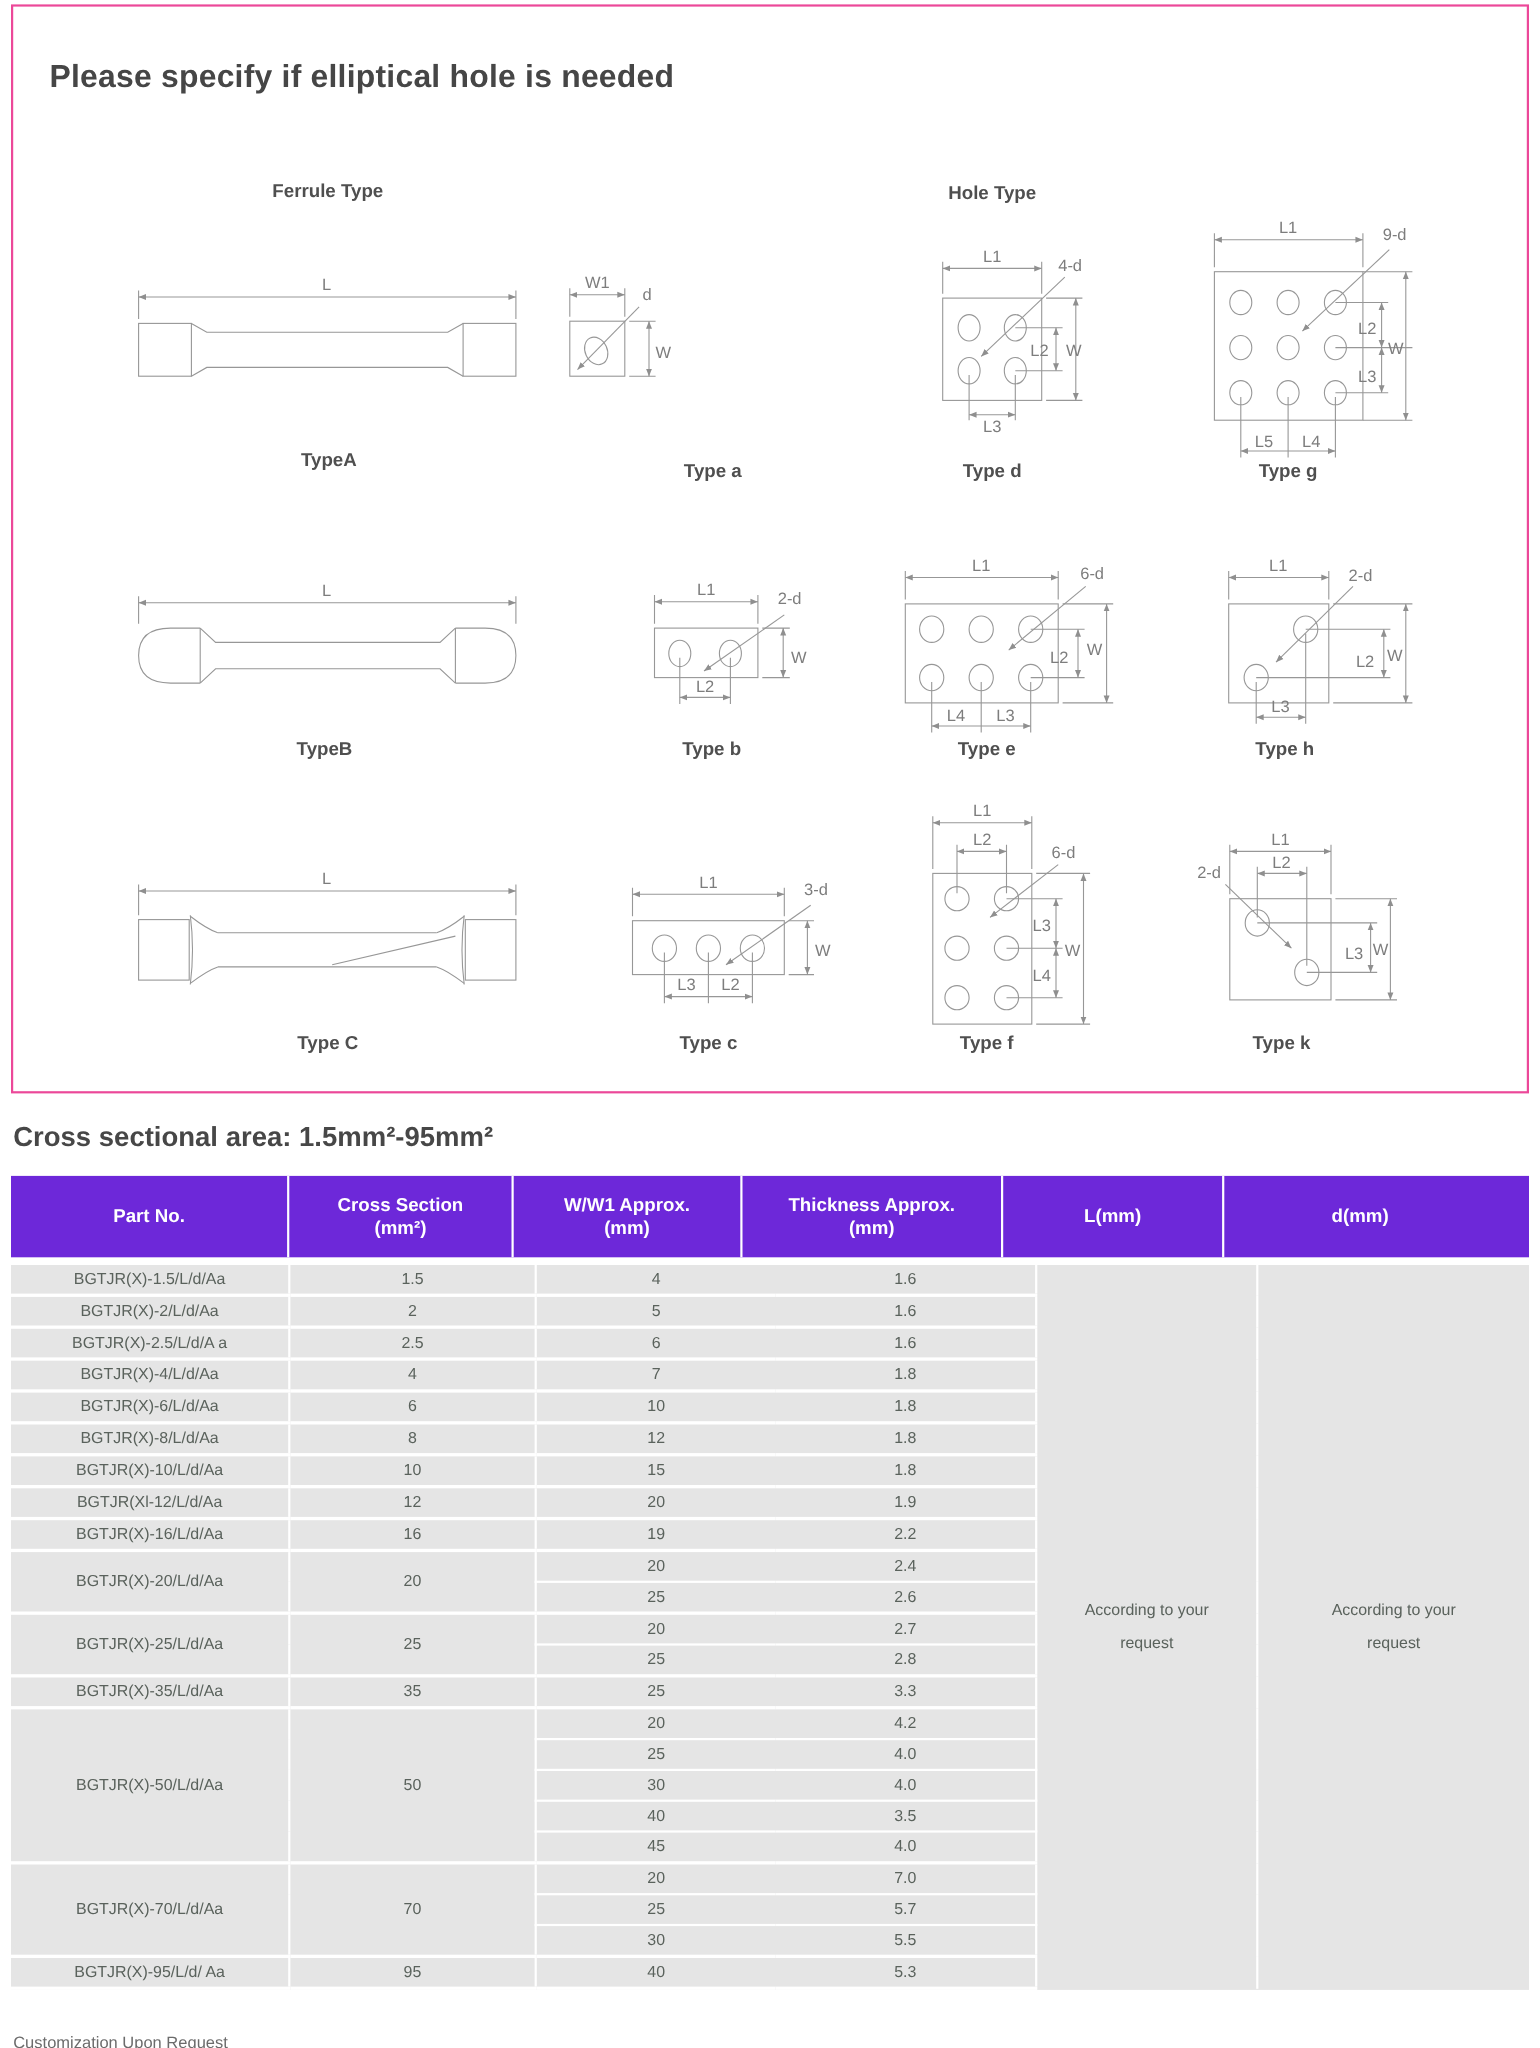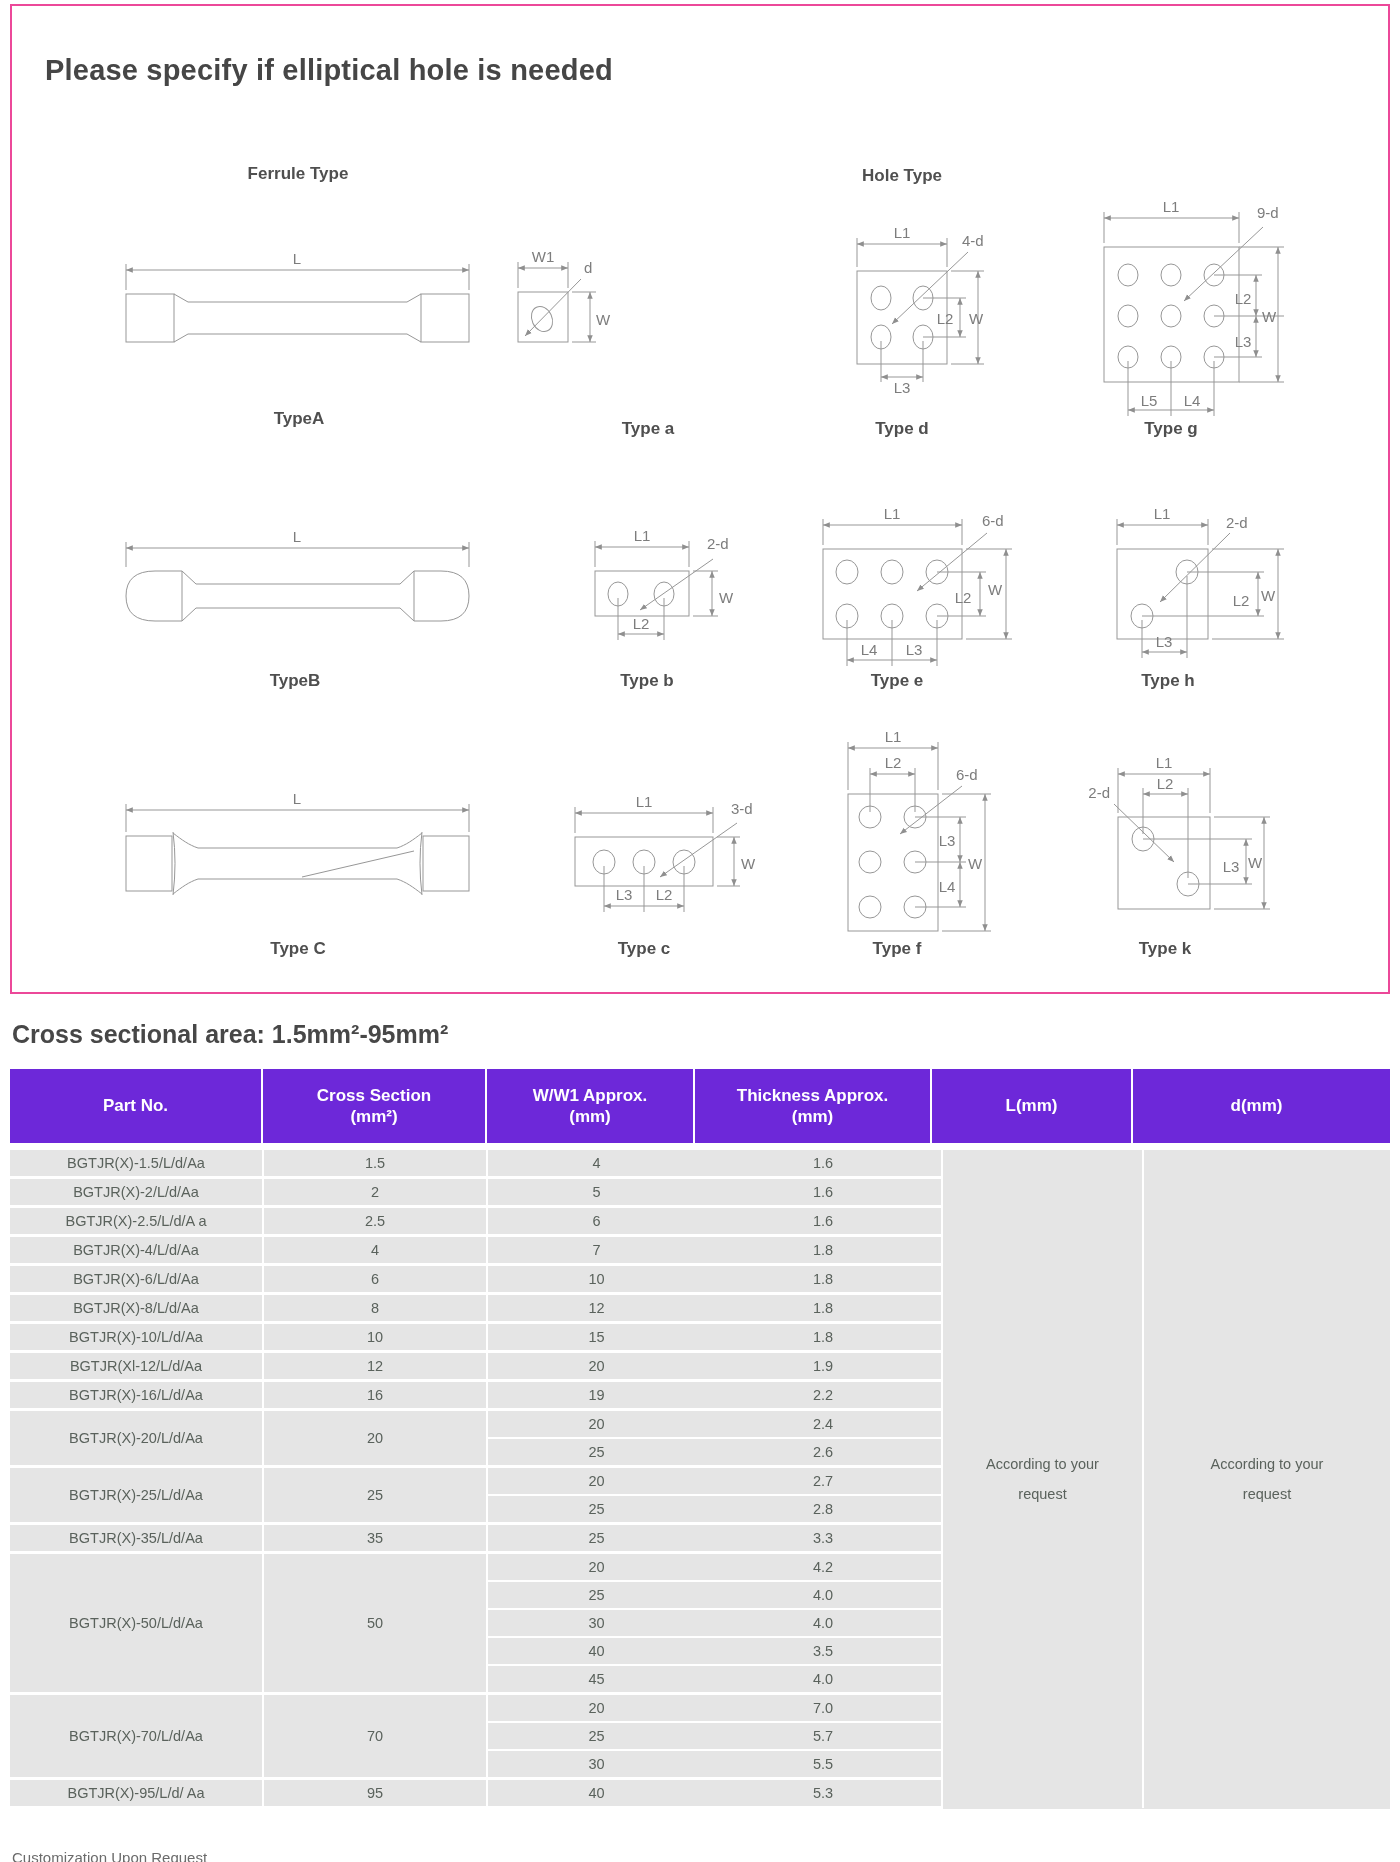--- a/index.html
+++ b/index.html
@@ -13,21 +13,21 @@
   .ln{stroke:#979797;stroke-width:1;fill:none;}
   .dim{font-size:15px;fill:#7d7d7d;}
 
   
   .sec-heading{margin:26px 0 0 12px;font-size:25px;font-weight:bold;color:#474747;}
 
   
   .table-wrap{margin:20px 10px 0 10px;width:1380px;}
   .thead{display:flex;width:1380px;background:#6d28d9;}
   .hc{display:flex;flex-direction:column;justify-content:center;align-items:center;height:74px;color:#fff;font-weight:bold;font-size:17px;border-right:2px solid #fff;box-sizing:border-box;text-align:center;line-height:1.25;}
-  .hc:nth-child(1){width:253px}.hc:nth-child(2){width:224px}.hc:nth-child(3){width:208px}
+  .hc:nth-child(1){width:253px}.hc:nth-child(2){width:204px}.hc:nth-child(3){width:208px}
   .hc:nth-child(4){width:237px}.hc:nth-child(5){width:201px}.hc:nth-child(6){width:247px;border-right:none;}
   table.spec{width:1380px;table-layout:fixed;border-collapse:collapse;background:#e5e5e5;margin-top:7px;}
   table.spec td{height:26px;padding:0;text-align:center;vertical-align:middle;font-size:14.5px;color:#5a625c;}
   td.pn,td.cs,td.tv{border-right:2px solid #fff;}
   td.ge{border-bottom:3px solid #fff;}
   td.ri{border-bottom:2px solid #fff;}
   td.nt{border-left:2px solid #fff;}
   td.nt div{line-height:30px;}
 
   .footer-note{margin:40px 0 28px 12px;font-size:15px;color:#6b6b6b;}

